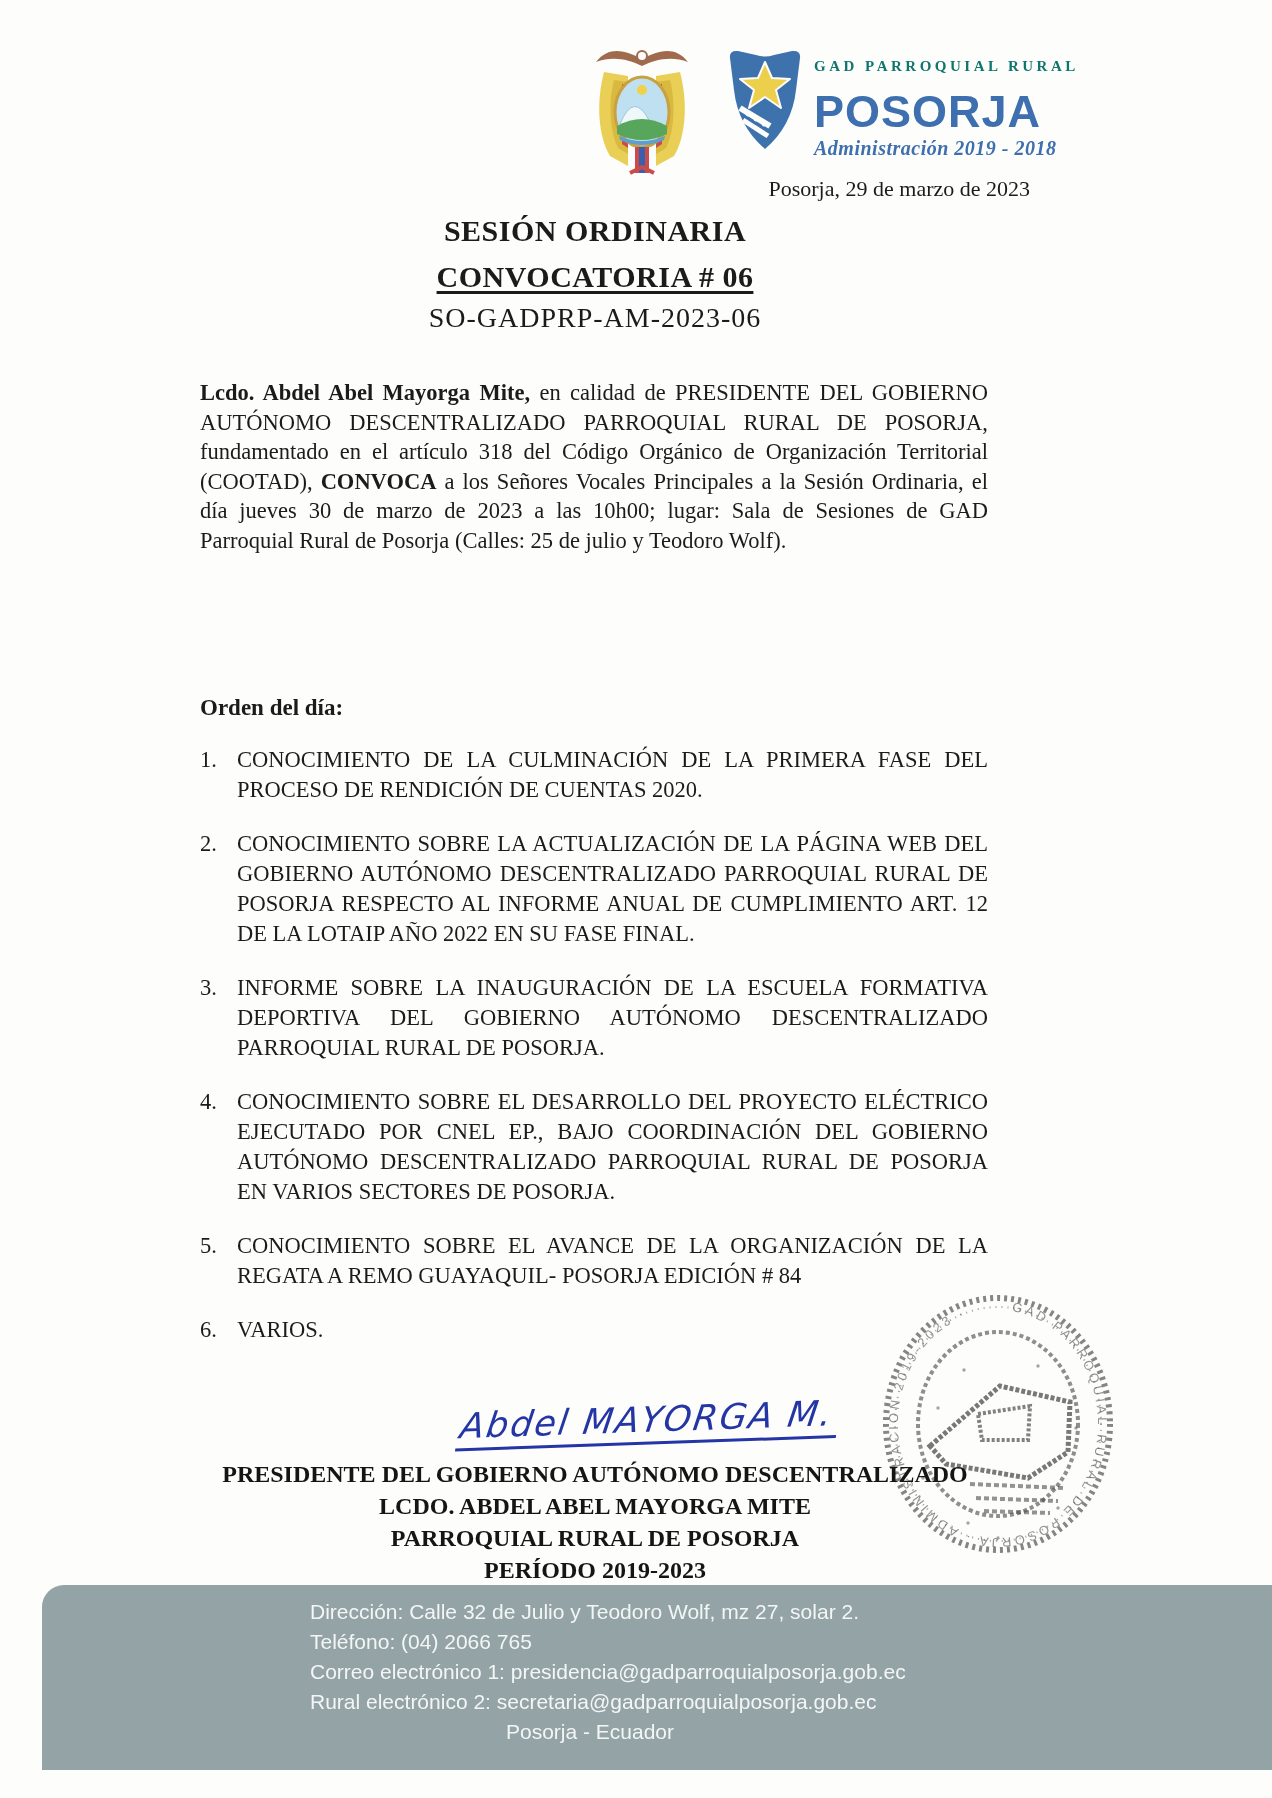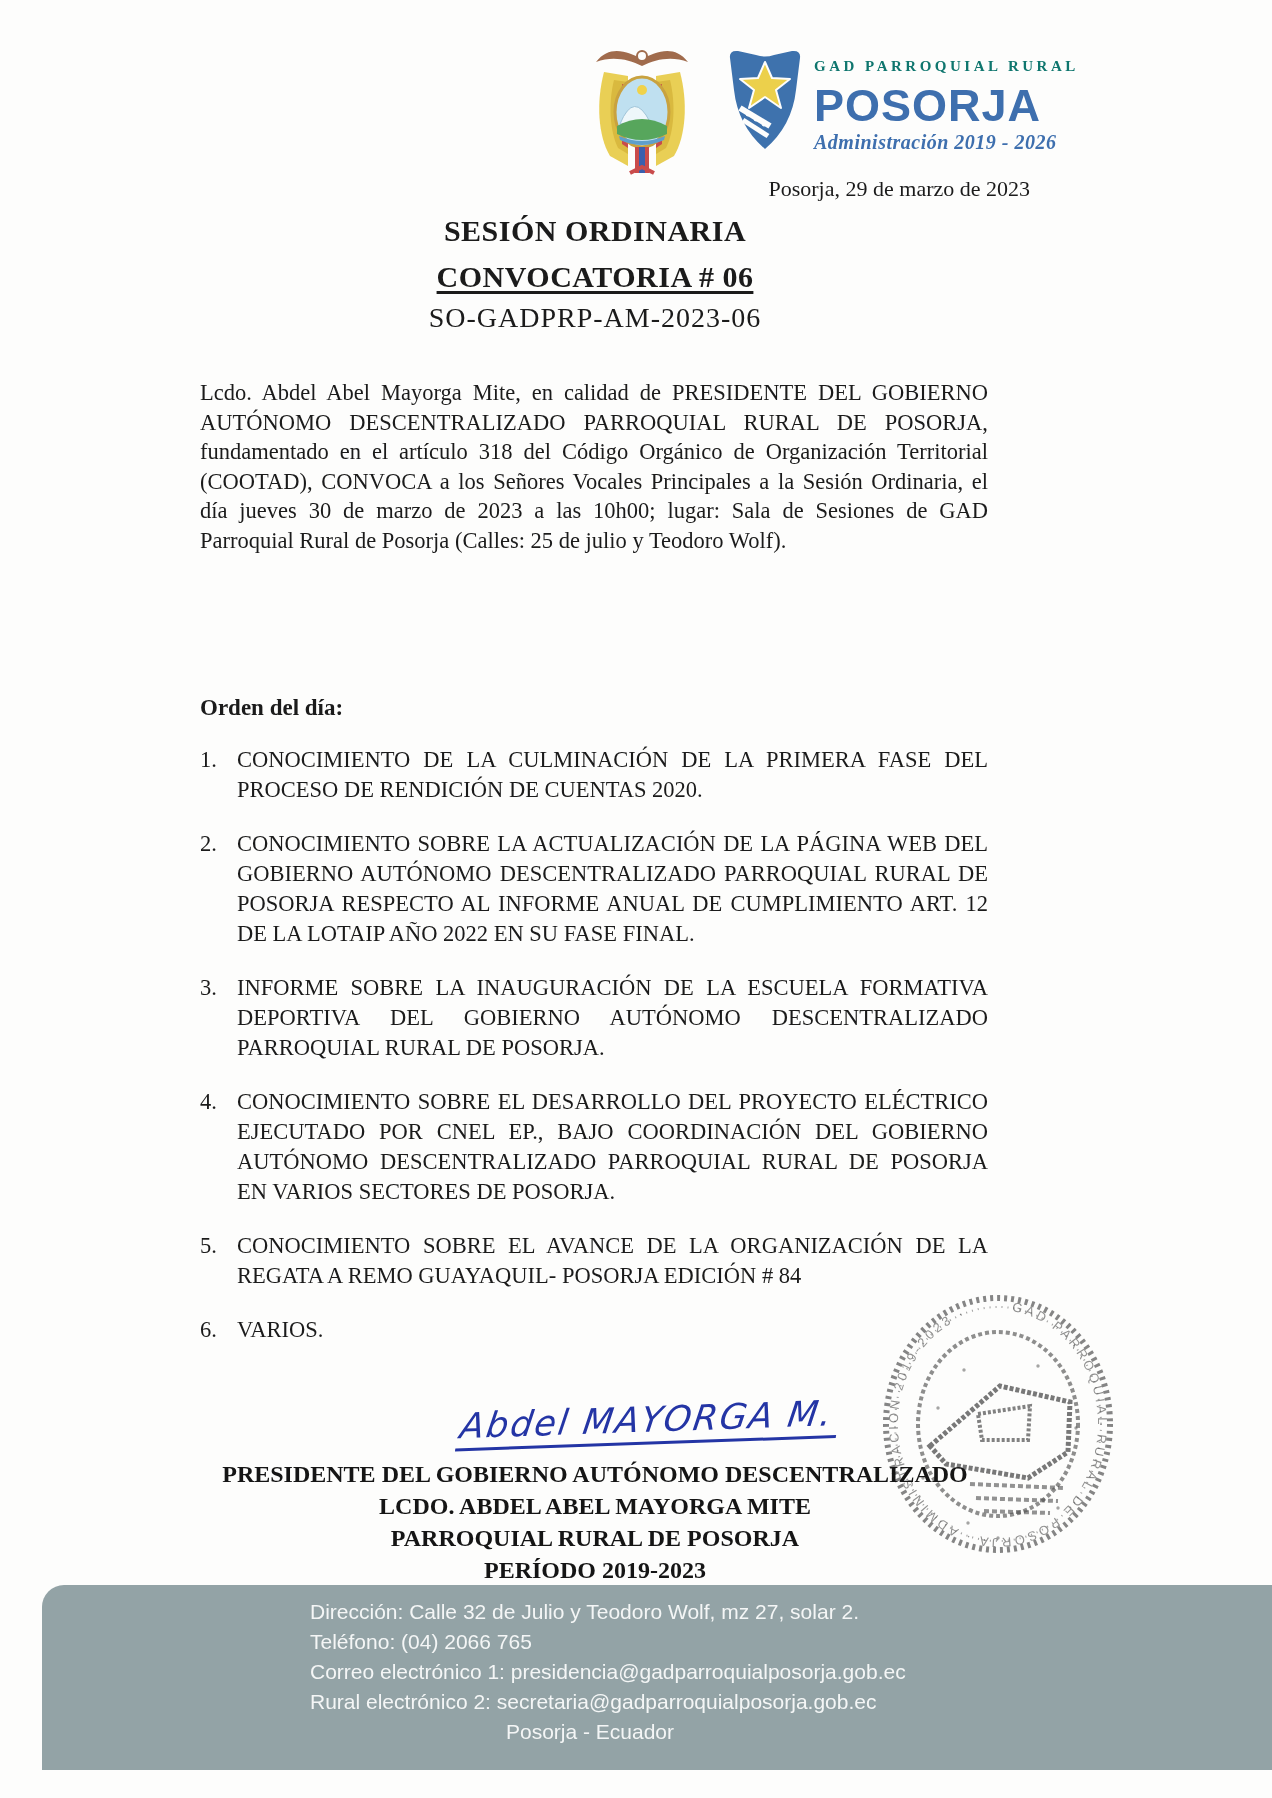--- a/index.html
+++ b/index.html
@@ -8,35 +8,35 @@
     overflow:hidden; font-family:"Liberation Serif", serif; color:#1b1b1b;
     margin:0 auto;
   }
   
   #coat-of-arms{position:absolute; left:588px; top:40px;}
   #logo-shield{position:absolute; left:726px; top:46px;}
   #logo-text{position:absolute; left:814px; top:58px; color:#3e6fae;}
   .logo-small{font-family:"Liberation Serif", serif; font-weight:bold; font-size:15px;
               letter-spacing:3.5px; color:#0f766e;}
   .logo-big{font-family:"Liberation Sans", sans-serif; font-weight:bold; font-size:45px;
-            letter-spacing:1px; color:#3e6fae; line-height:46px; margin-top:8px;}
+            letter-spacing:1px; color:#3e6fae; line-height:46px; margin-top:14px;}
   .logo-admin{font-family:"Liberation Serif", serif; font-style:italic; font-weight:bold;
               font-size:20px; color:#3e6fae; margin-top:2px; letter-spacing:0.5px;}
   
   #date-line{position:absolute; top:176px; left:200px; width:830px; text-align:right;
              font-size:22px;}
   .title-col{position:absolute; left:200px; width:790px; text-align:center;}
   #title-1{top:214px; font-size:30px; font-weight:bold; letter-spacing:0.5px;}
   #title-2{top:260px; font-size:30px; font-weight:bold; letter-spacing:0.5px;
            text-decoration:underline; text-decoration-thickness:3px; text-underline-offset:4px;}
   #title-3{top:302px; font-size:28px; letter-spacing:1px;}
   
   #body-par{position:absolute; left:200px; top:378px; width:788px; font-size:22.5px;
             line-height:29.5px; text-align:justify;}
-  .b{font-weight:normal;}
+  .b{font-weight:bold;}
   #agenda-heading{position:absolute; left:200px; top:695px; font-size:23px; font-weight:bold;}
   #agenda-list{position:absolute; left:200px; top:745px; width:788px;}
   .agenda-item{display:flex; margin-bottom:24px; font-size:22.5px; line-height:30px;}
   .agenda-num{width:37px; flex:0 0 37px;}
   .agenda-text{flex:1; text-align:justify;}
   
   #signature-script{position:absolute; left:458px; top:1400px; width:360px;
     font-family:"DejaVu Sans", sans-serif; font-style:italic; font-size:35px;
     color:#2435a5; transform:rotate(-2deg) skewX(-10deg); letter-spacing:2px;
     white-space:nowrap;}
@@ -92,21 +92,21 @@
       <path d="M17,74 L42,90" stroke="#fdfdfc" stroke-width="5"></path>
       <circle cx="22" cy="68" r="2.4" fill="#fdfdfc"></circle>
       <circle cx="30" cy="73" r="2.4" fill="#fdfdfc"></circle>
       <circle cx="38" cy="78" r="2.4" fill="#fdfdfc"></circle>
     </svg>
   </div>
 
   <div id="logo-text">
     <div class="logo-small">GAD PARROQUIAL RURAL</div>
     <div class="logo-big">POSORJA</div>
-    <div class="logo-admin">Administración 2019 - 2026</div>
+    <div class="logo-admin">Administración 2019 - 2018</div>
   </div>
 
   <div id="date-line">Posorja, 29 de marzo de 2023</div>
 
   <div id="title-1" class="title-col">SESIÓN ORDINARIA</div>
   <div id="title-2" class="title-col">CONVOCATORIA # 06</div>
   <div id="title-3" class="title-col">SO-GADPRP-AM-2023-06</div>
 
   <div id="body-par"><span class="b">Lcdo. Abdel Abel Mayorga Mite,</span><span> en calidad de PRESIDENTE DEL GOBIERNO AUTÓNOMO DESCENTRALIZADO PARROQUIAL RURAL DE POSORJA, fundamentado en el artículo 318 del Código Orgánico de Organización Territorial (COOTAD), </span><span class="b">CONVOCA</span><span> a los Señores Vocales Principales a la Sesión Ordinaria, el día jueves 30 de marzo de 2023 a las 10h00; lugar: Sala de Sesiones de GAD Parroquial Rural de Posorja (Calles: 25 de julio y Teodoro Wolf).</span></div>
 

